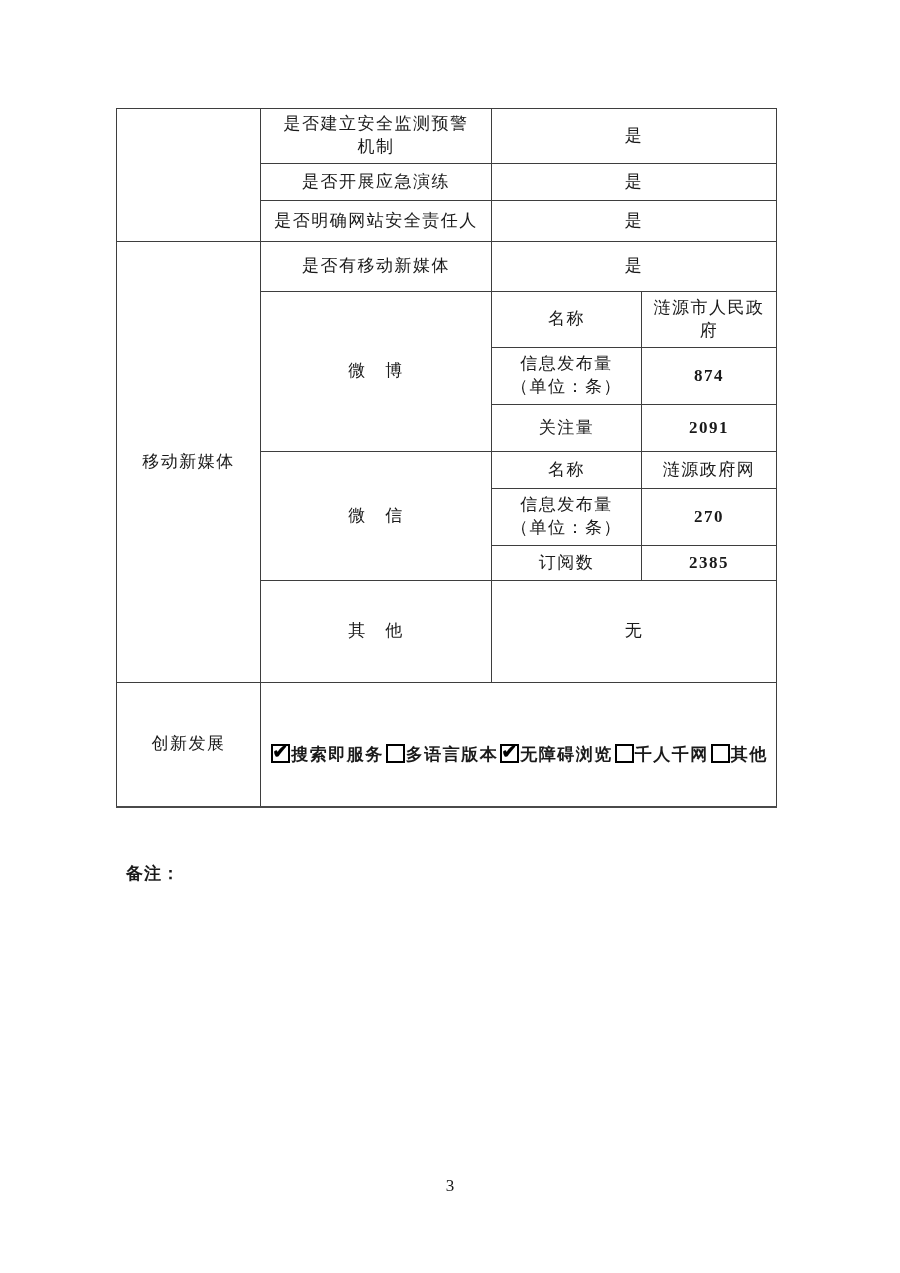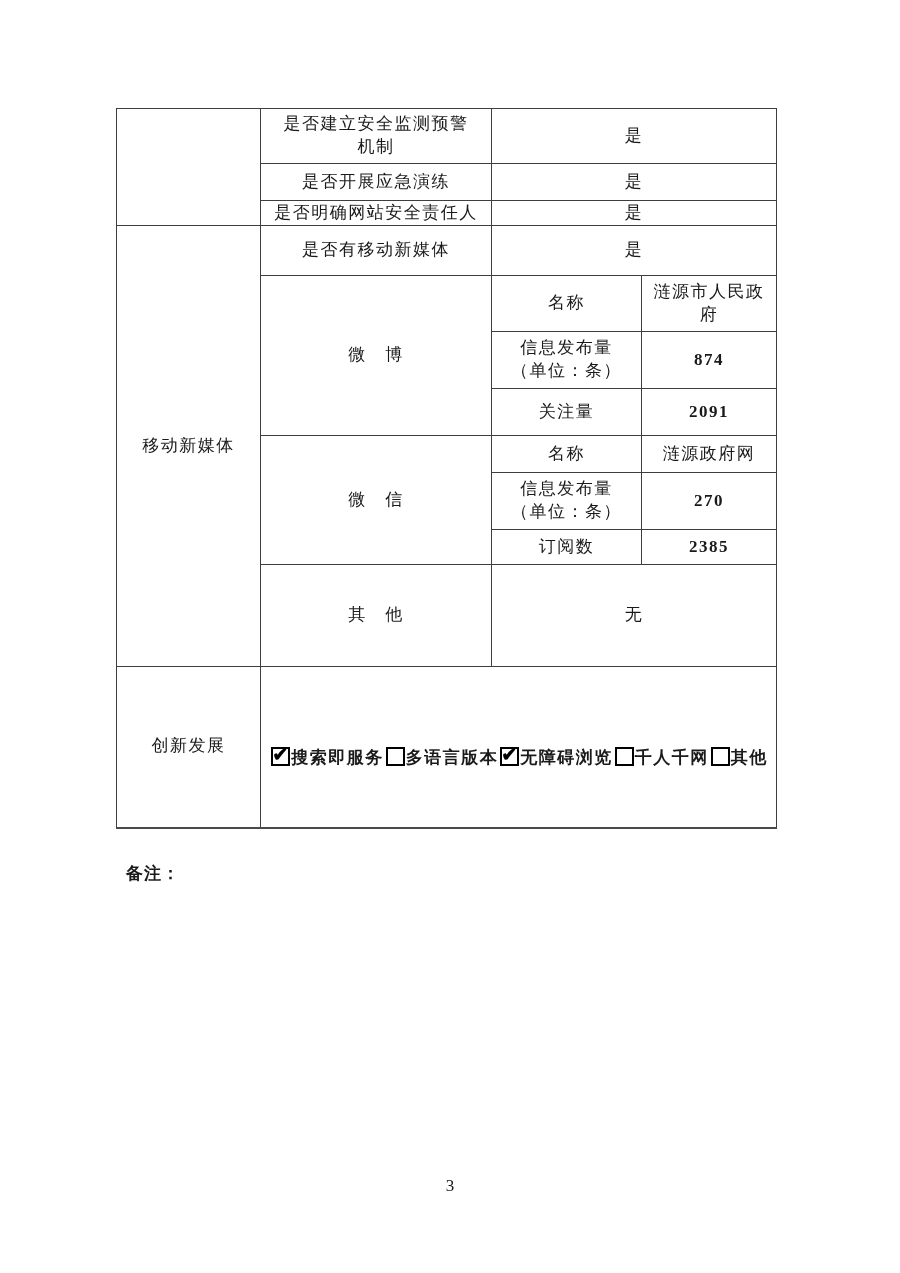--- a/index.html
+++ b/index.html
@@ -53,21 +53,21 @@
       <tr style="height:55px">
     <td rowspan="3"></td>
     <td>是否建立安全监测预警
 机制</td>
     <td colspan="2">是</td>
   </tr>
   <tr style="height:37px">
     <td>是否开展应急演练</td>
     <td colspan="2">是</td>
   </tr>
-  <tr style="height:25px">
+  <tr style="height:41px">
     <td>是否明确网站安全责任人</td>
     <td colspan="2">是</td>
   </tr>
   <tr style="height:50px">
     <td rowspan="8" class="cat">移动新媒体</td>
     <td>是否有移动新媒体</td>
     <td colspan="2">是</td>
   </tr>
   <tr style="height:56px">
     <td rowspan="3">微　博</td>
@@ -95,21 +95,21 @@
     <td class="num">270</td>
   </tr>
   <tr style="height:35px">
     <td>订阅数</td>
     <td class="num">2385</td>
   </tr>
   <tr style="height:102px">
     <td>其　他</td>
     <td colspan="2">无</td>
   </tr>
-  <tr style="height:161px" class="last">
+  <tr style="height:124px" class="last">
     <td class="cat">创新发展</td>
     <td colspan="3" class="innov-cell">
       <span class="cb-item"><span class="cb checked"></span><span>搜索即服务</span></span><span class="cb-item"><span class="cb"></span><span>多语言版本</span></span><span class="cb-item"><span class="cb checked"></span><span>无障碍浏览</span></span><span class="cb-item"><span class="cb"></span><span>千人千网</span></span><span class="cb-item"><span class="cb"></span><span>其他</span></span>
     </td>
   </tr>
 </tbody>
   </table>
 
 <div class="note">备注：</div>
 <div class="pageno">3</div>

